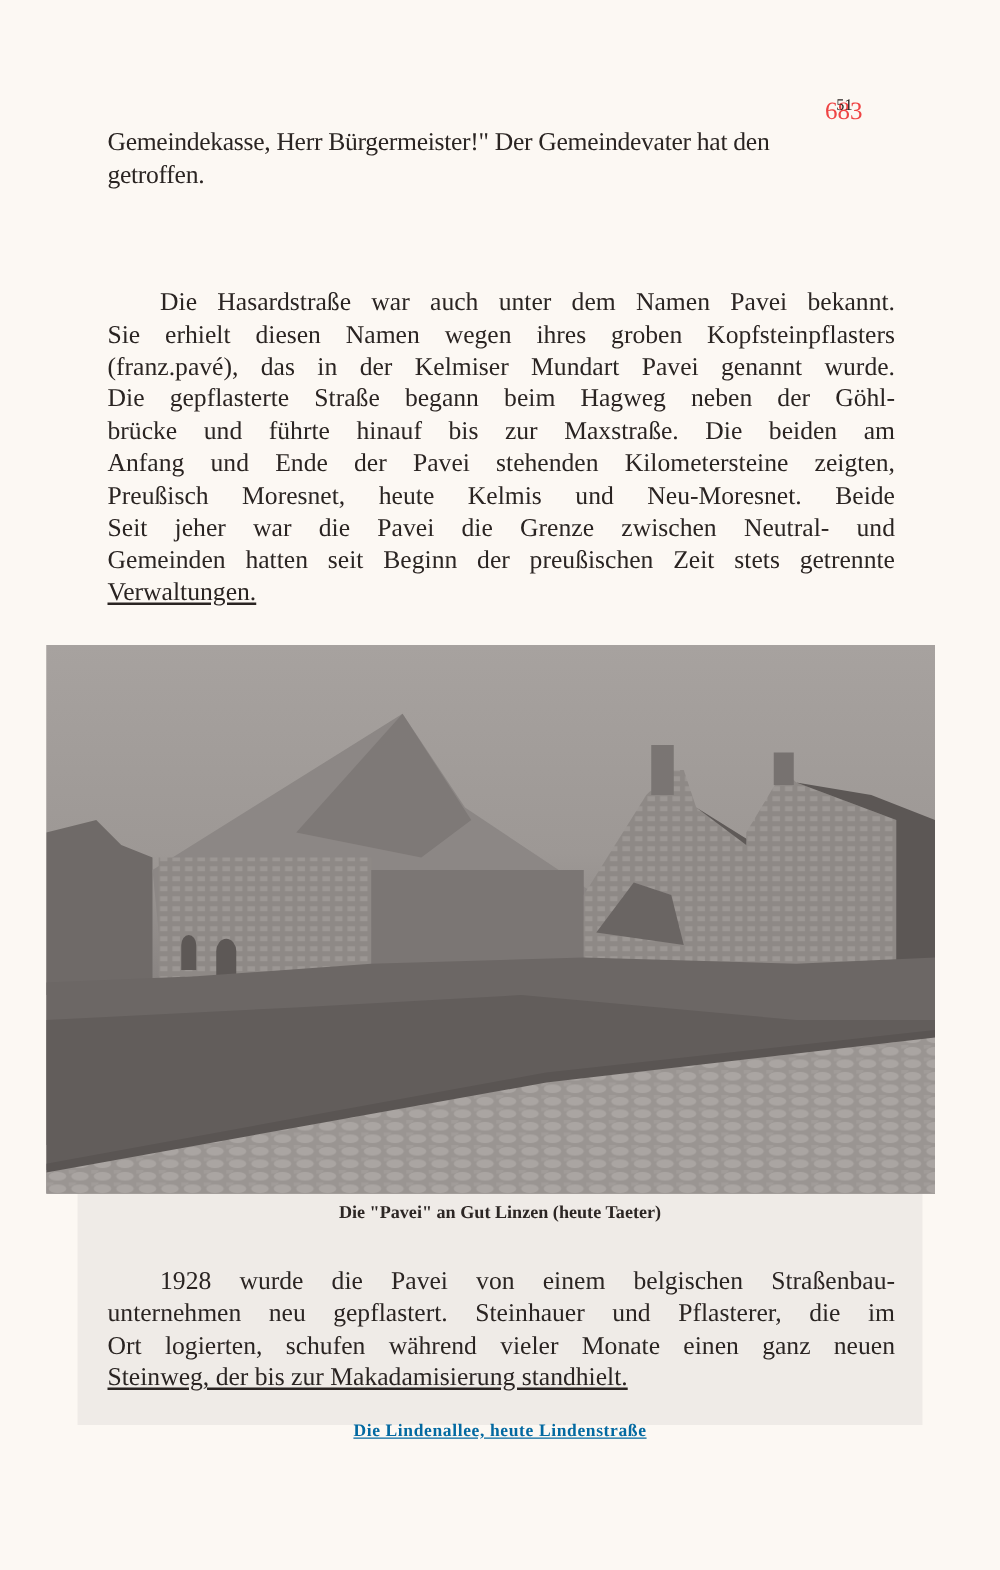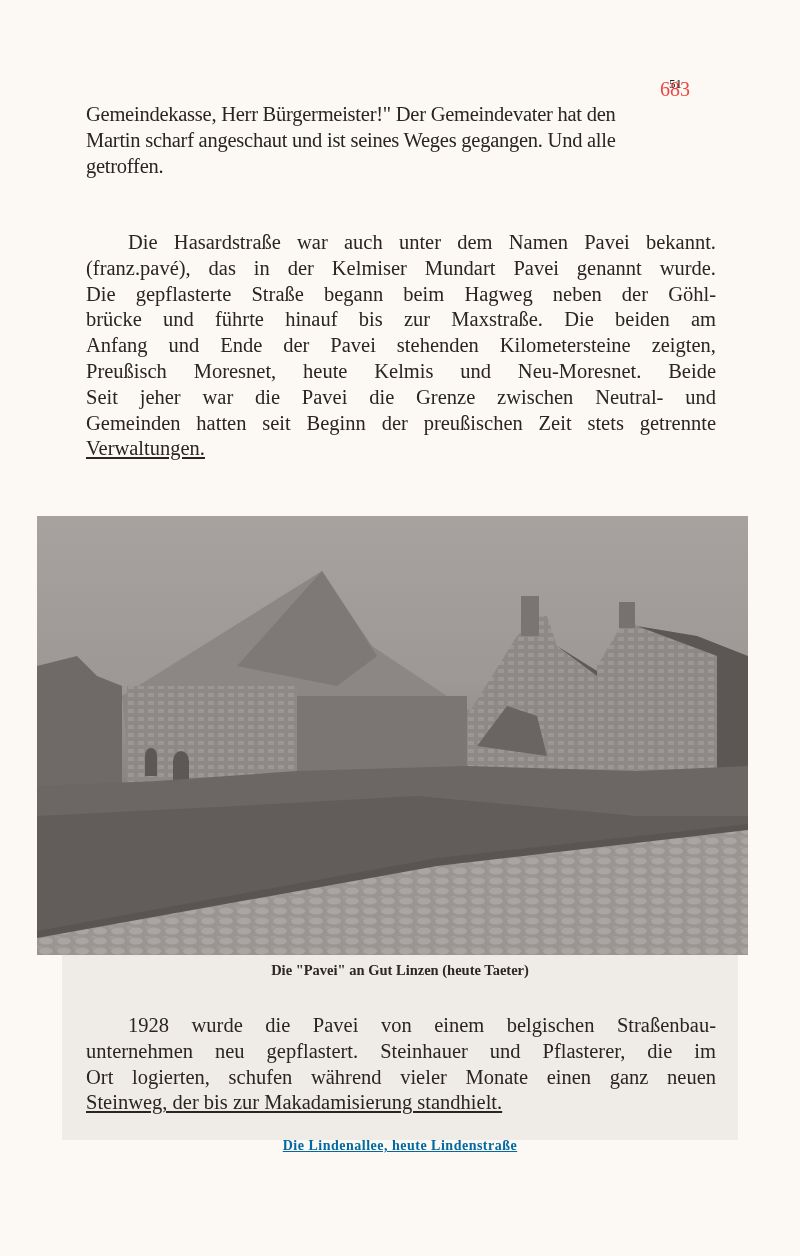--- a/index.html
+++ b/index.html
@@ -53,26 +53,26 @@
 <body>
 
 <div class="bleed-top">683</div>
 <div class="bleed-block"></div>
 <div class="bleed-caption">Die Lindenallee, heute Lindenstraße</div>
 
 <div class="page-number">51</div>
 
 <div class="para p1">
   <span class="line">Gemeindekasse, Herr Bürgermeister!" Der Gemeindevater hat den</span>
-  <span class="line">Martin scharf angeschaut und ist seines Weges gegangen. Und alle</span>
   <span class="line">getroffen.</span>
 </div>
 
 <div class="para p2 justify">
   <span class="line indent">Die Hasardstraße war auch unter dem Namen Pavei bekannt.</span>
+  <span class="line">Sie erhielt diesen Namen wegen ihres groben Kopfsteinpflasters</span>
   <span class="line">(franz.pavé), das in der Kelmiser Mundart Pavei genannt wurde.</span>
   <span class="line">Die gepflasterte Straße begann beim Hagweg neben der Göhl-</span>
   <span class="line">brücke und führte hinauf bis zur Maxstraße. Die beiden am</span>
   <span class="line">Anfang und Ende der Pavei stehenden Kilometersteine zeigten,</span>
   <span class="line">Preußisch Moresnet, heute Kelmis und Neu-Moresnet. Beide</span>
   <span class="line">Seit jeher war die Pavei die Grenze zwischen Neutral- und</span>
   <span class="line">Gemeinden hatten seit Beginn der preußischen Zeit stets getrennte</span>
   <span class="line last">Verwaltungen.</span>
 </div>
 

